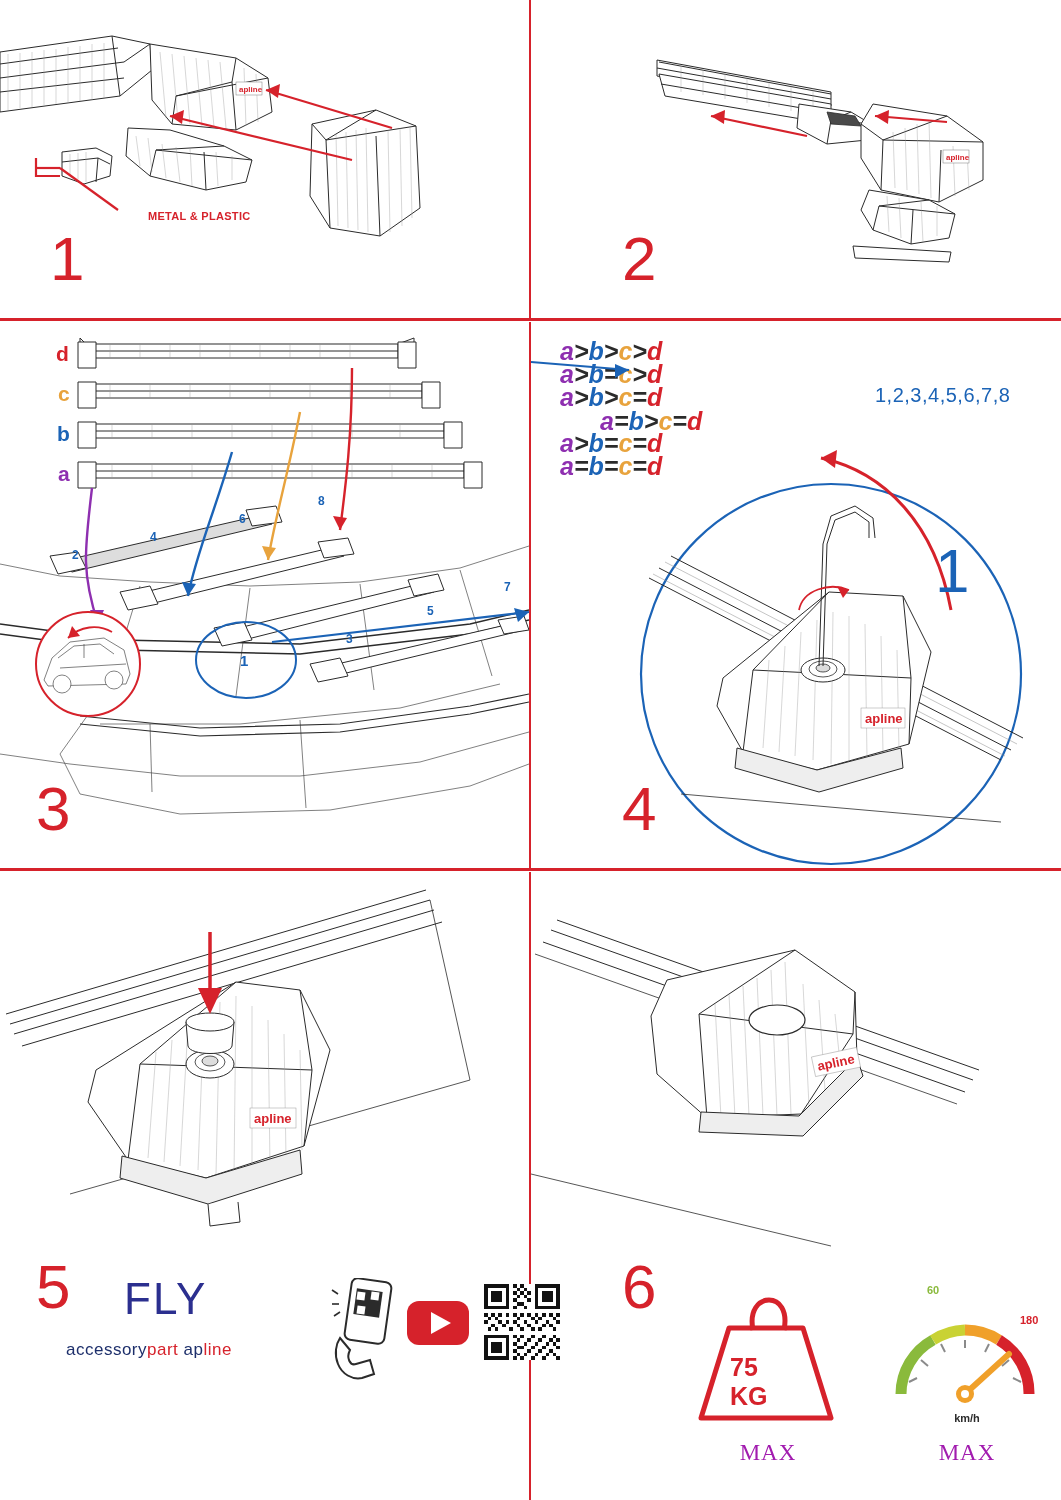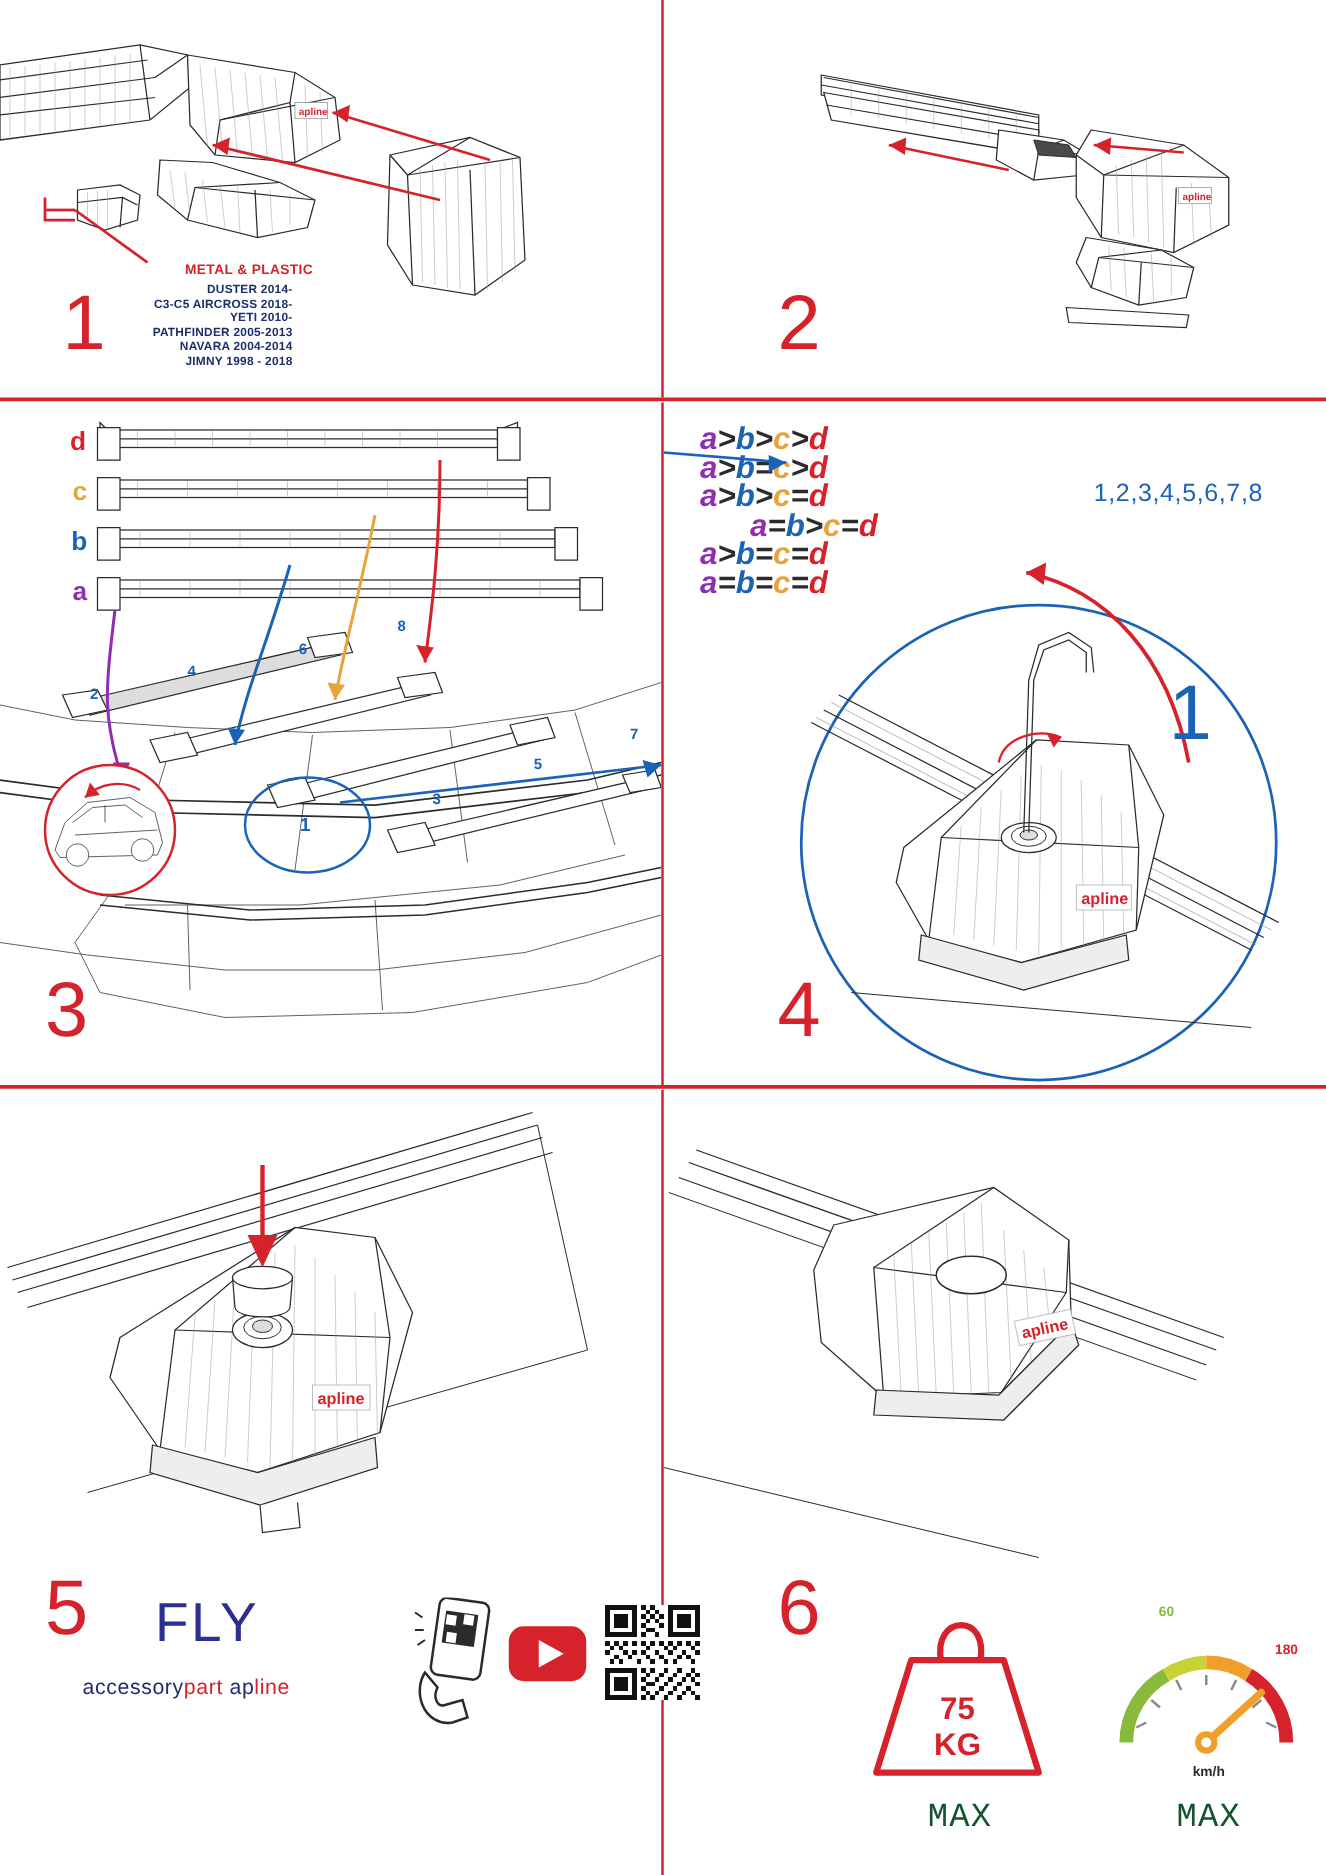--- a/index.html
+++ b/index.html
@@ -123,24 +123,24 @@
     letter-spacing:0.5px;
     font-family:"Liberation Sans", sans-serif;
   }
   .brand-accessory { color:#1d2f6b; }
   .brand-part { color:#d6222b; }
   .brand-ap { color:#1d2f6b; }
   .brand-line { color:#d6222b; }
 
   .maxlabel {
     position:absolute;
-    font-size:27px;
-    color:#14532d;
+    font-size:23px;
+    color:#a21caf;
     letter-spacing:1px;
-    font-family:Liberation Mono, monospace;
+    font-family:Liberation Serif, serif;
   }
   .kgtext {
     position:absolute;
     color:#d6222b;
     font-size:25px;
     font-weight:bold;
   }
   .kmh {
     position:absolute;
     font-size:11px;
@@ -257,28 +257,20 @@
       <polygon class="redfill" points="170,116 184,110 182,124"></polygon>
 
       <g class="red" stroke-width="1.8">
         <path d="M36,158 L36,176 L60,176"></path>
         <path d="M36,168 L60,168"></path>
         <path d="M60,168 L118,210"></path>
       </g>
     </svg>
 
     <div class="metal-plastic" style="left:148px; top:210px;">METAL &amp; PLASTIC</div>
-    <div class="vehlist" style="left:20px; top:226px; width:214px;">
-      <div>DUSTER 2014-</div>
-      <div>C3-C5 AIRCROSS 2018-</div>
-      <div>YETI 2010-</div>
-      <div>PATHFINDER 2005-2013</div>
-      <div>NAVARA 2004-2014</div>
-      <div>JIMNY 1998 - 2018</div>
-    </div>
     <div class="step-num" style="left:50px; top:228px;">1</div>
   </div>
 
   <div style="position:absolute; left:531px; top:0; width:530px; height:318px;">
     <svg width="530" height="318" viewBox="0 0 530 318">
 
       <g class="ln">
         <path d="M126,60 L300,92 L300,106 L126,76 Z" fill="#fff"></path>
         <path d="M126,68 L300,99"></path>
         <path d="M128,62 L300,94"></path>
@@ -823,21 +815,21 @@
       <rect x="282" y="178" width="46" height="20" fill="#fff" stroke="#9a9a9a" stroke-width="0.5" transform="rotate(-12 305 188)"></rect>
       <text x="286" y="193" font-family="Liberation Sans, sans-serif" font-size="13" fill="#d6222b" font-weight="bold" transform="rotate(-12 305 188)">apline</text>
     </svg>
 
     <div class="step-num" style="left:91px; top:382px;">6</div>
 
     <svg width="150" height="140" viewBox="0 0 150 140" style="position:absolute; left:160px; top:420px;">
       <path d="M38,34 L112,34 L140,124 L10,124 Z" fill="#fff" stroke="#d6222b" stroke-width="5" stroke-linejoin="round"></path>
       <path d="M62,36 C58,16 68,6 78,6 C88,6 97,16 93,36" fill="none" stroke="#d6222b" stroke-width="5"></path>
     </svg>
-    <div class="kgtext" style="left:199px; top:479px; width:72px; text-align:center;">75 KG</div>
+    <div class="kgtext" style="left:199px; top:479px; width:72px; text-align:left;">75 KG</div>
     <div class="maxlabel" style="left:182px; top:566px; width:110px; text-align:center;">MAX</div>
 
     <svg width="170" height="140" viewBox="0 0 170 140" style="position:absolute; left:350px; top:416px;">
       <path d="M20,104 A62,62 0 0 1 52,50" fill="none" stroke="#8aba3c" stroke-width="11" stroke-linecap="butt"></path>
       <path d="M52,50 A62,62 0 0 1 84,40" fill="none" stroke="#c9d234" stroke-width="11"></path>
       <path d="M84,40 A62,62 0 0 1 118,50" fill="none" stroke="#f0a02a" stroke-width="11"></path>
       <path d="M118,50 A62,62 0 0 1 148,104" fill="none" stroke="#d6222b" stroke-width="11"></path>
       <g stroke="#8a8a8a" stroke-width="2">
         <path d="M28,92 L36,88"></path>
           <path d="M40,70 L47,76"></path>

